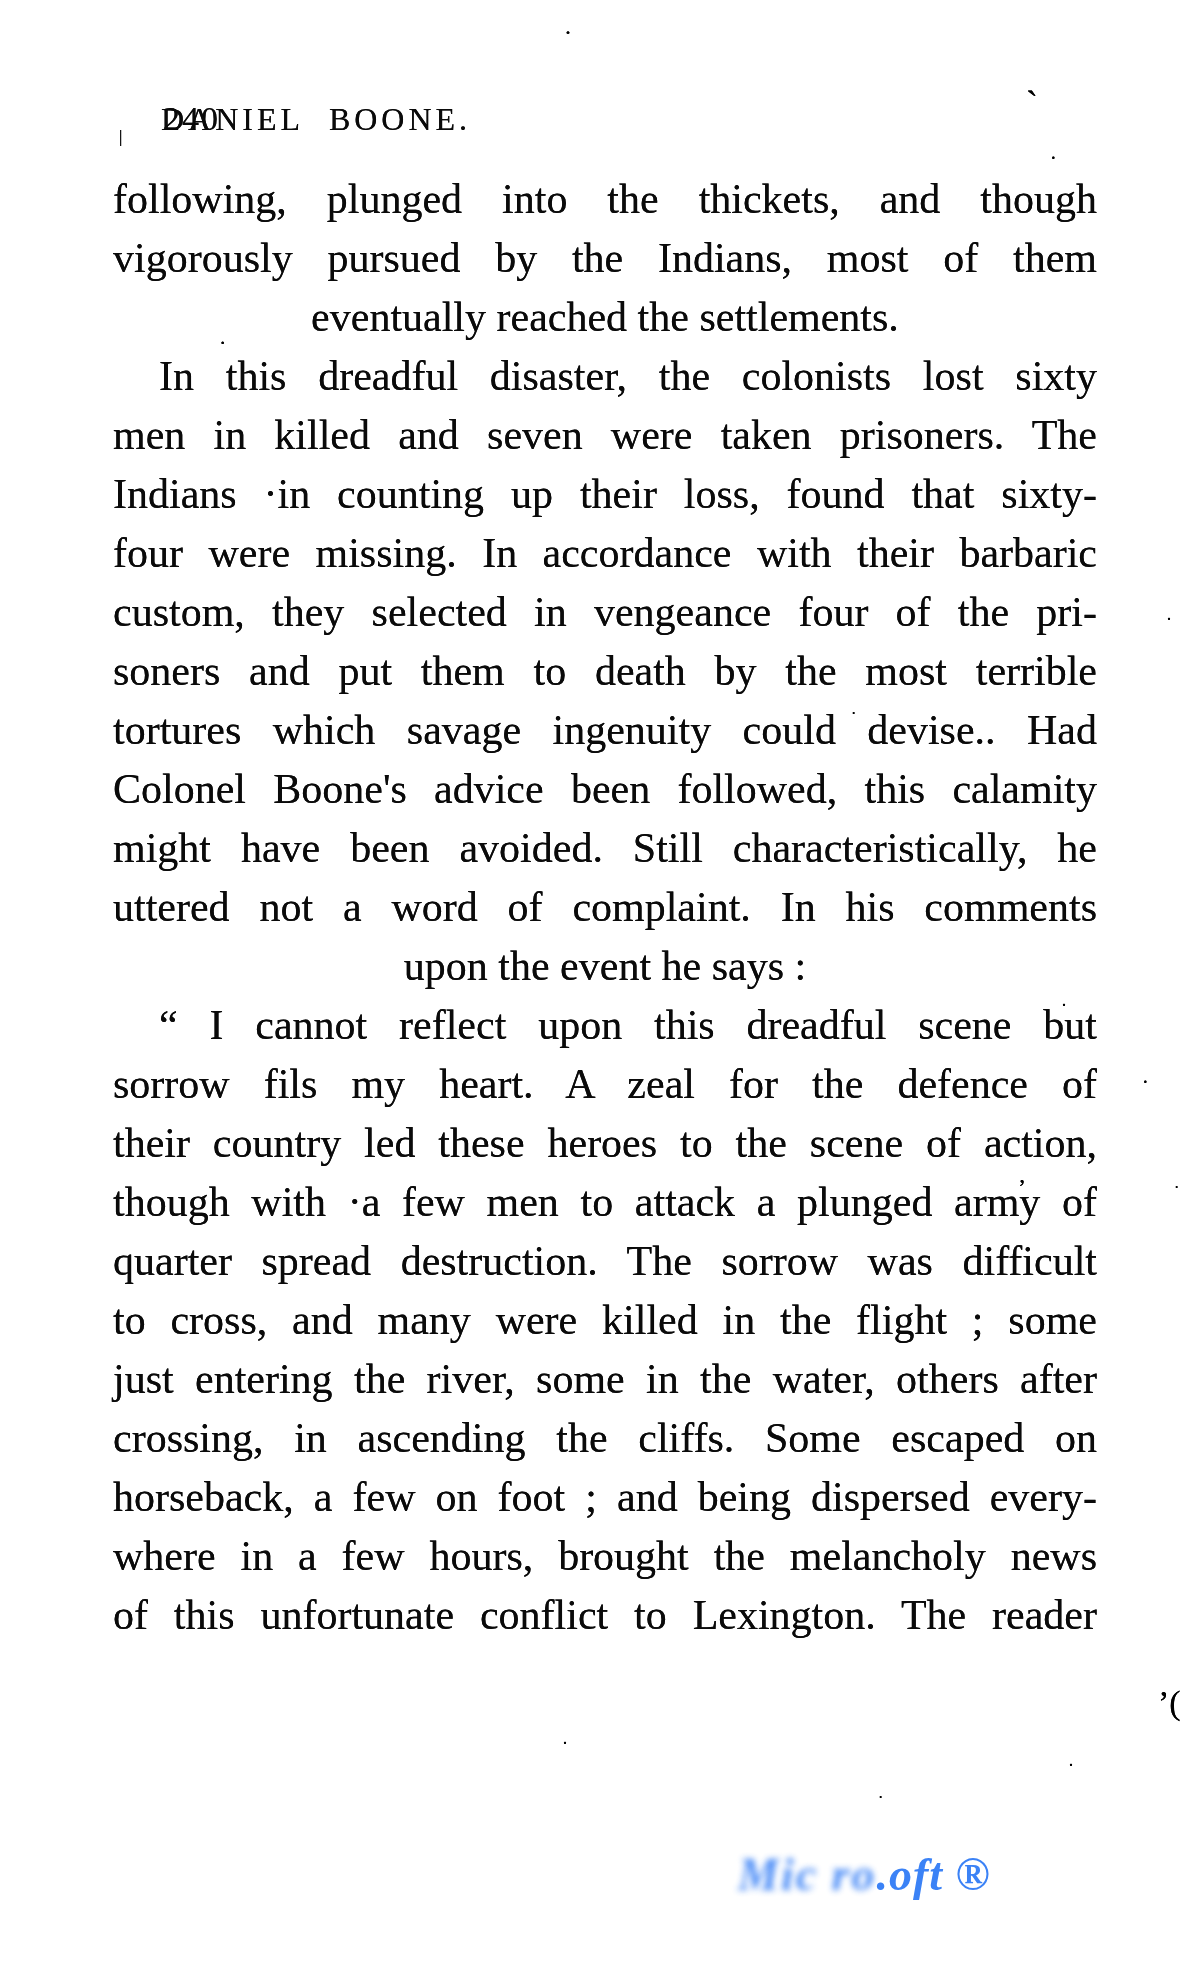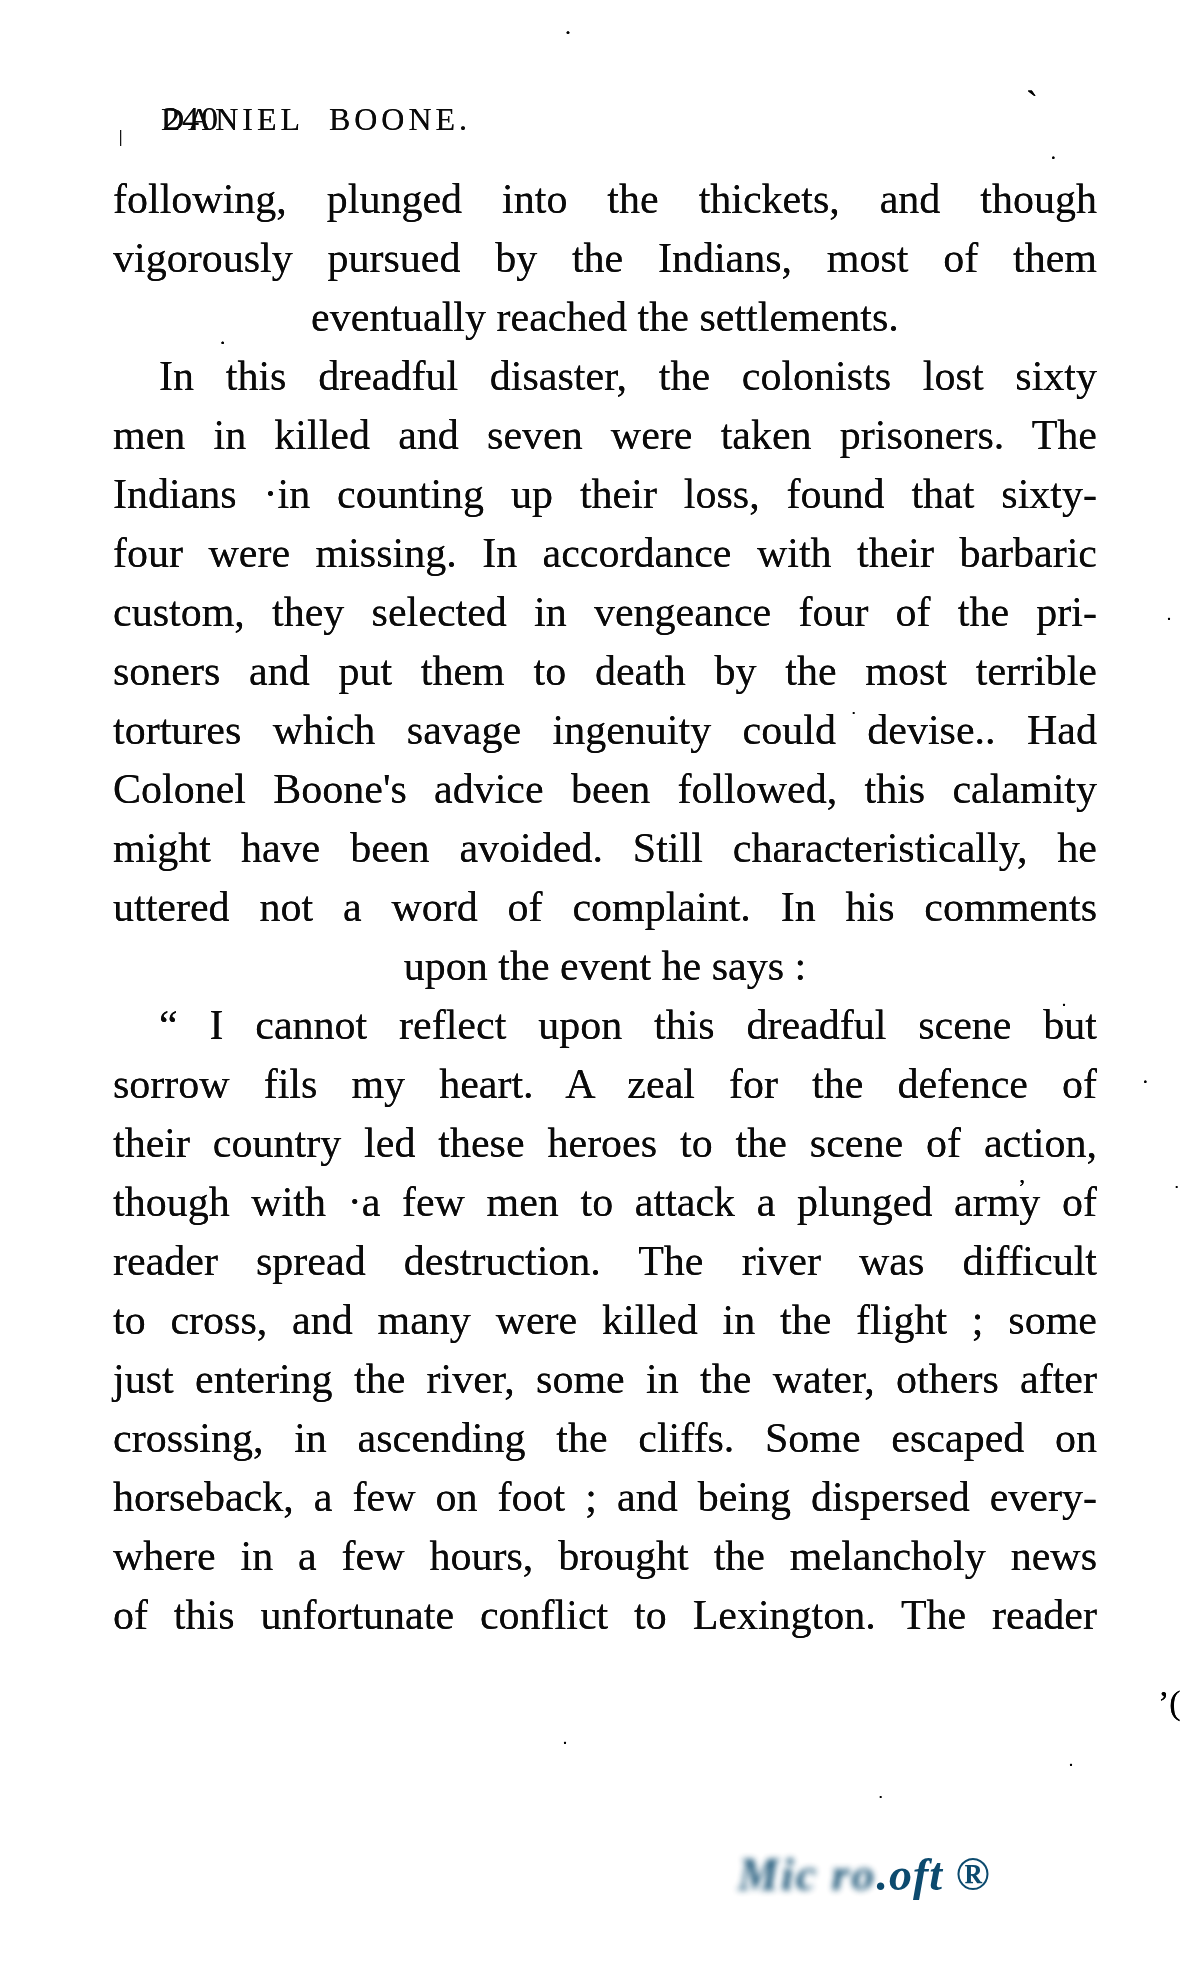--- a/index.html
+++ b/index.html
@@ -29,21 +29,21 @@
     white-space:normal;
     text-shadow:0 0 .55px rgba(0,0,0,.9);
     overflow:visible;
   }
   .line.just{text-align:justify;text-align-last:justify;}
   .line.flush{text-align:center;}
   .line.indent{text-indent:46px;}
   .watermark{
     position:absolute;left:738px;top:1848px;
     font-size:46px;font-style:italic;font-weight:bold;
-    white-space:nowrap;color:#0c4a6e;
+    white-space:nowrap;color:#3b82f6;
   }
   .wm-smudge{filter:blur(3.2px);opacity:.92;letter-spacing:2px;}
   .wm-clear{filter:blur(.7px);letter-spacing:1px;}
   .speck{position:absolute;line-height:1;color:#000;text-shadow:0 0 .5px #000;}
 </style>
 </head>
 <body>
 
 <div class="page">
 
@@ -64,21 +64,21 @@
       <div class="line just">soners and put them to death by the most terrible</div>
       <div class="line just">tortures which savage ingenuity could devise.. Had</div>
       <div class="line just">Colonel Boone's advice been followed, this calamity</div>
       <div class="line just">might have been avoided. Still characteristically, he</div>
       <div class="line just">uttered not a word of complaint. In his comments</div>
       <div class="line flush">upon the event he says :</div>
       <div class="line just indent">“ I cannot reflect upon this dreadful scene but</div>
       <div class="line just">sorrow fils my heart. A zeal for the defence of</div>
       <div class="line just">their country led these heroes to the scene of action,</div>
       <div class="line just">though with ·a few men to attack a plunged army of</div>
-      <div class="line just">reader spread destruction. The river was difficult</div>
+      <div class="line just">quarter spread destruction. The sorrow was difficult</div>
       <div class="line just">to cross, and many were killed in the flight ; some</div>
       <div class="line just">just entering the river, some in the water, others after</div>
       <div class="line just">crossing, in ascending the cliffs. Some escaped on</div>
       <div class="line just">horseback, a few on foot ; and being dispersed every-</div>
       <div class="line just">where in a few hours, brought the melancholy news</div>
       <div class="line just">of this unfortunate conflict to Lexington. The reader</div>
     </div>
 
   <div class="watermark">
     <span class="wm-smudge">Mic ro</span><span class="wm-clear">.oft ®</span>

